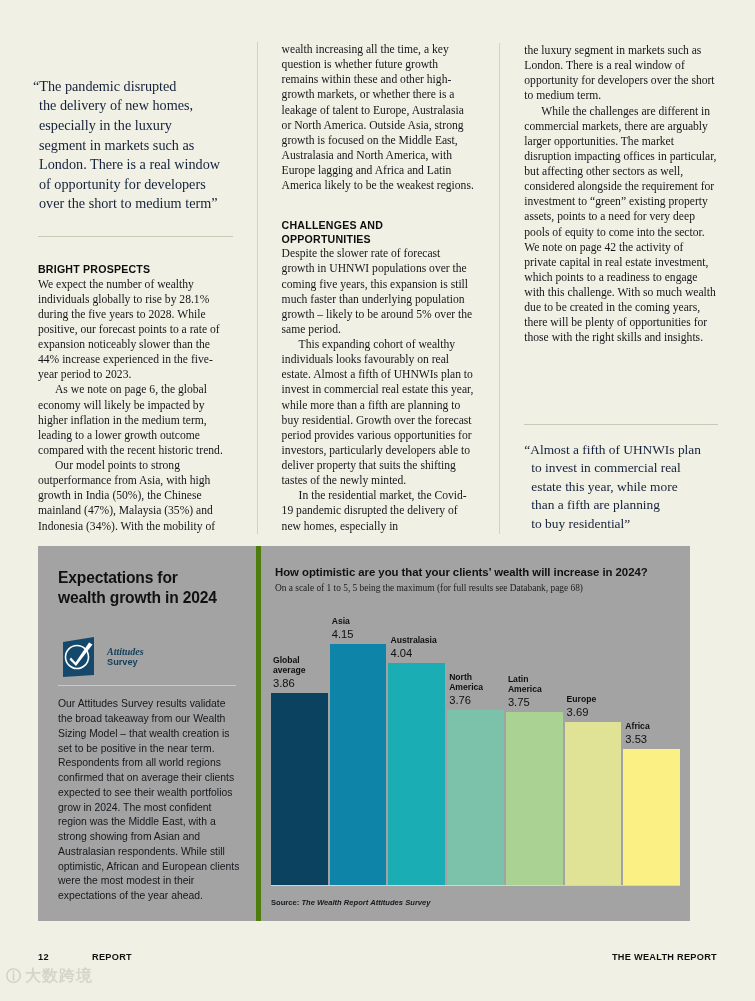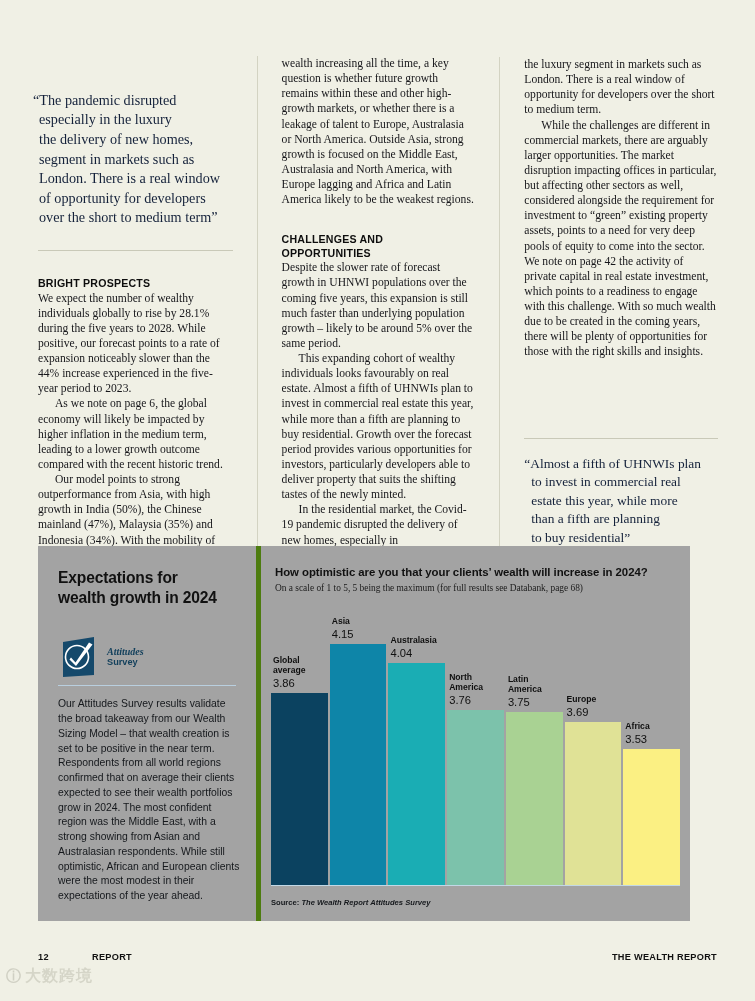--- a/index.html
+++ b/index.html
@@ -27,21 +27,21 @@
     gap: 24px;
     align-items: flex-end;
   }
 
   .col {
     width: 211px;
     position: relative;
   }
 
   .col + .col { border-left: 1px solid #d3d3c2; padding-left: 24px; }
-  .col + .col { width: 235px; margin-top: 14px; }
+  .col + .col { width: 235px; }
   .col:nth-child(2) { width: 235px; }
   .col:nth-child(3) { width: 235px; }
 
   .pull-quote {
     font-family: "Liberation Serif", serif;
     font-size: 14.2px;
     line-height: 1.38;
     color: #14213a;
     text-indent: -5px;
   }
@@ -287,22 +287,22 @@
   }
 </style>
 </head>
 <body>
 
 <div class="article">
 
   <div class="col col-1">
     <div class="pull-quote">
       <span class="ln">“The pandemic disrupted</span>
+      <span class="ln">the delivery of new homes,</span>
       <span class="ln">especially in the luxury</span>
-      <span class="ln">the delivery of new homes,</span>
       <span class="ln">segment in markets such as</span>
       <span class="ln">London. There is a real window</span>
       <span class="ln">of opportunity for developers</span>
       <span class="ln">over the short to medium term”</span>
     </div>
     <div class="rule"></div>
     <div class="kicker">BRIGHT PROSPECTS</div>
     <div class="body-text">
       <p>We expect the number of wealthy individuals globally to rise by 28.1% during the five years to 2028. While positive, our forecast points to a rate of expansion noticeably slower than the 44% increase experienced in the five-year period to 2023.</p>
       <p class="indent">As we note on page 6, the global economy will likely be impacted by higher inflation in the medium term, leading to a lower growth outcome compared with the recent historic trend.</p>

